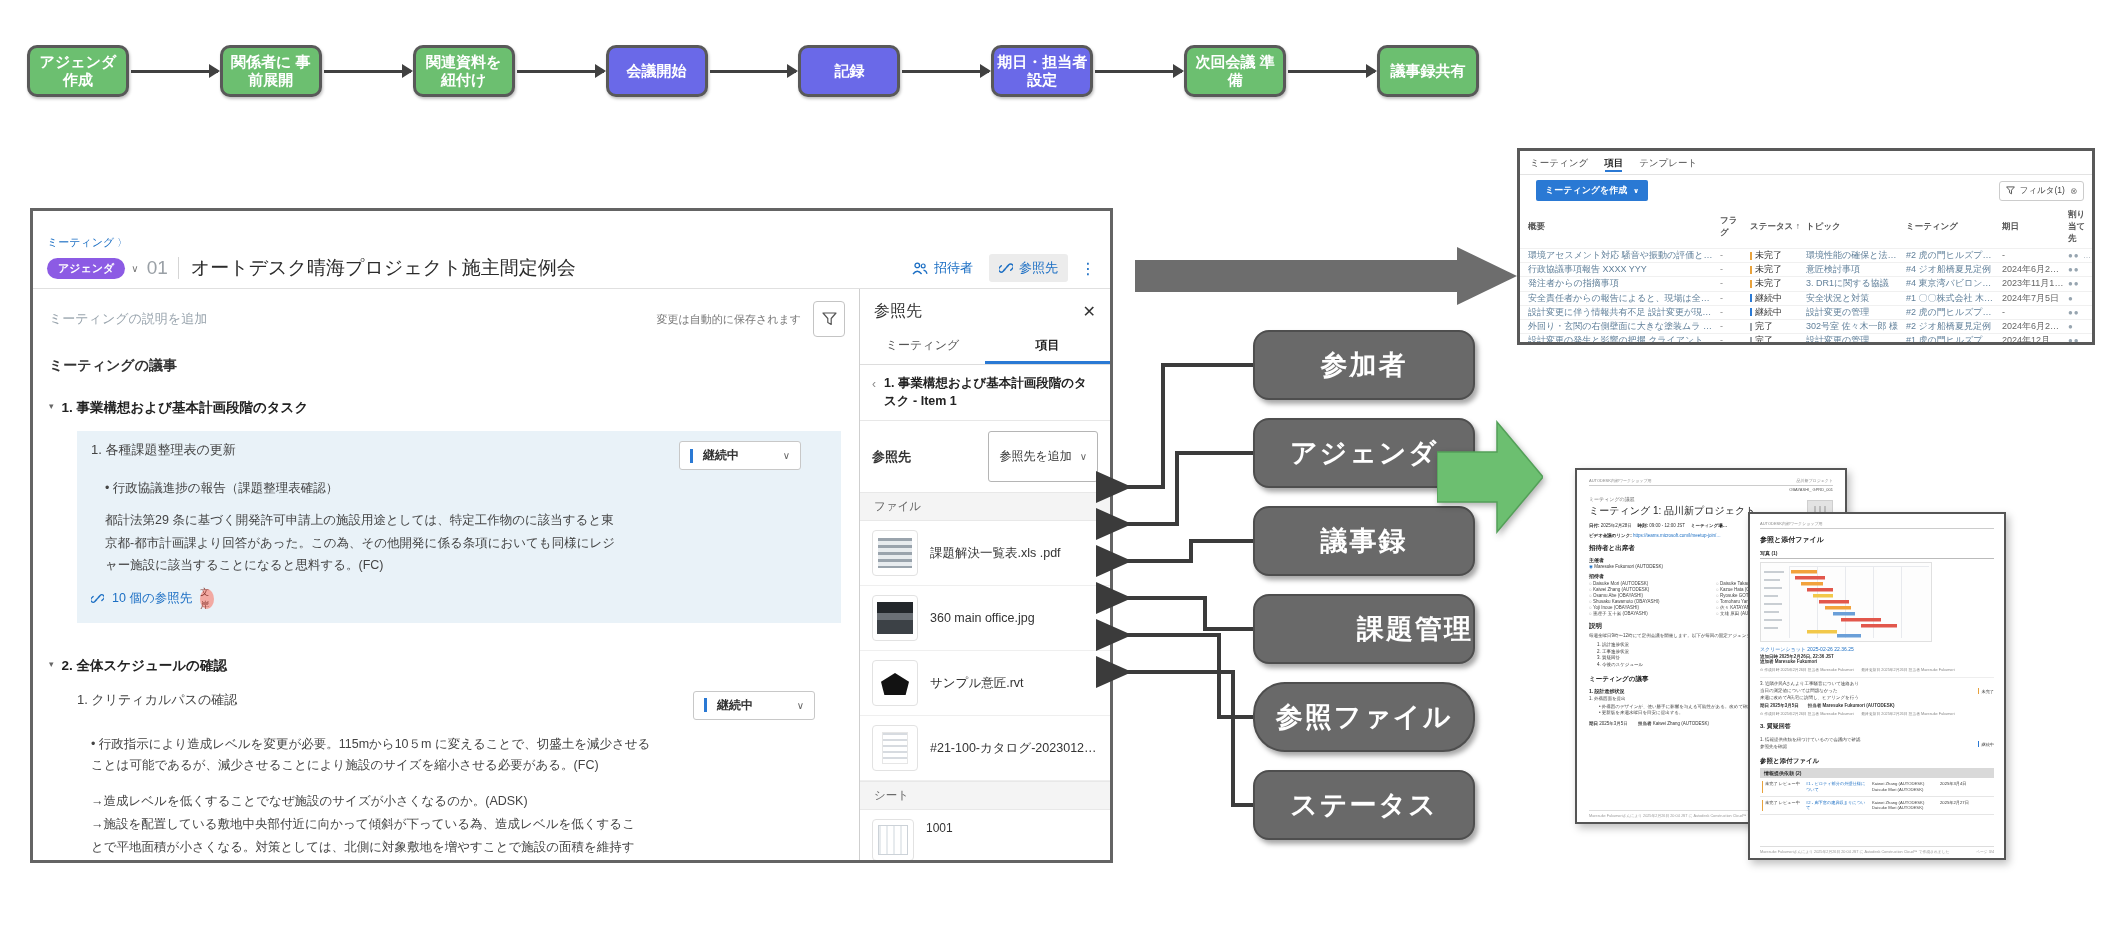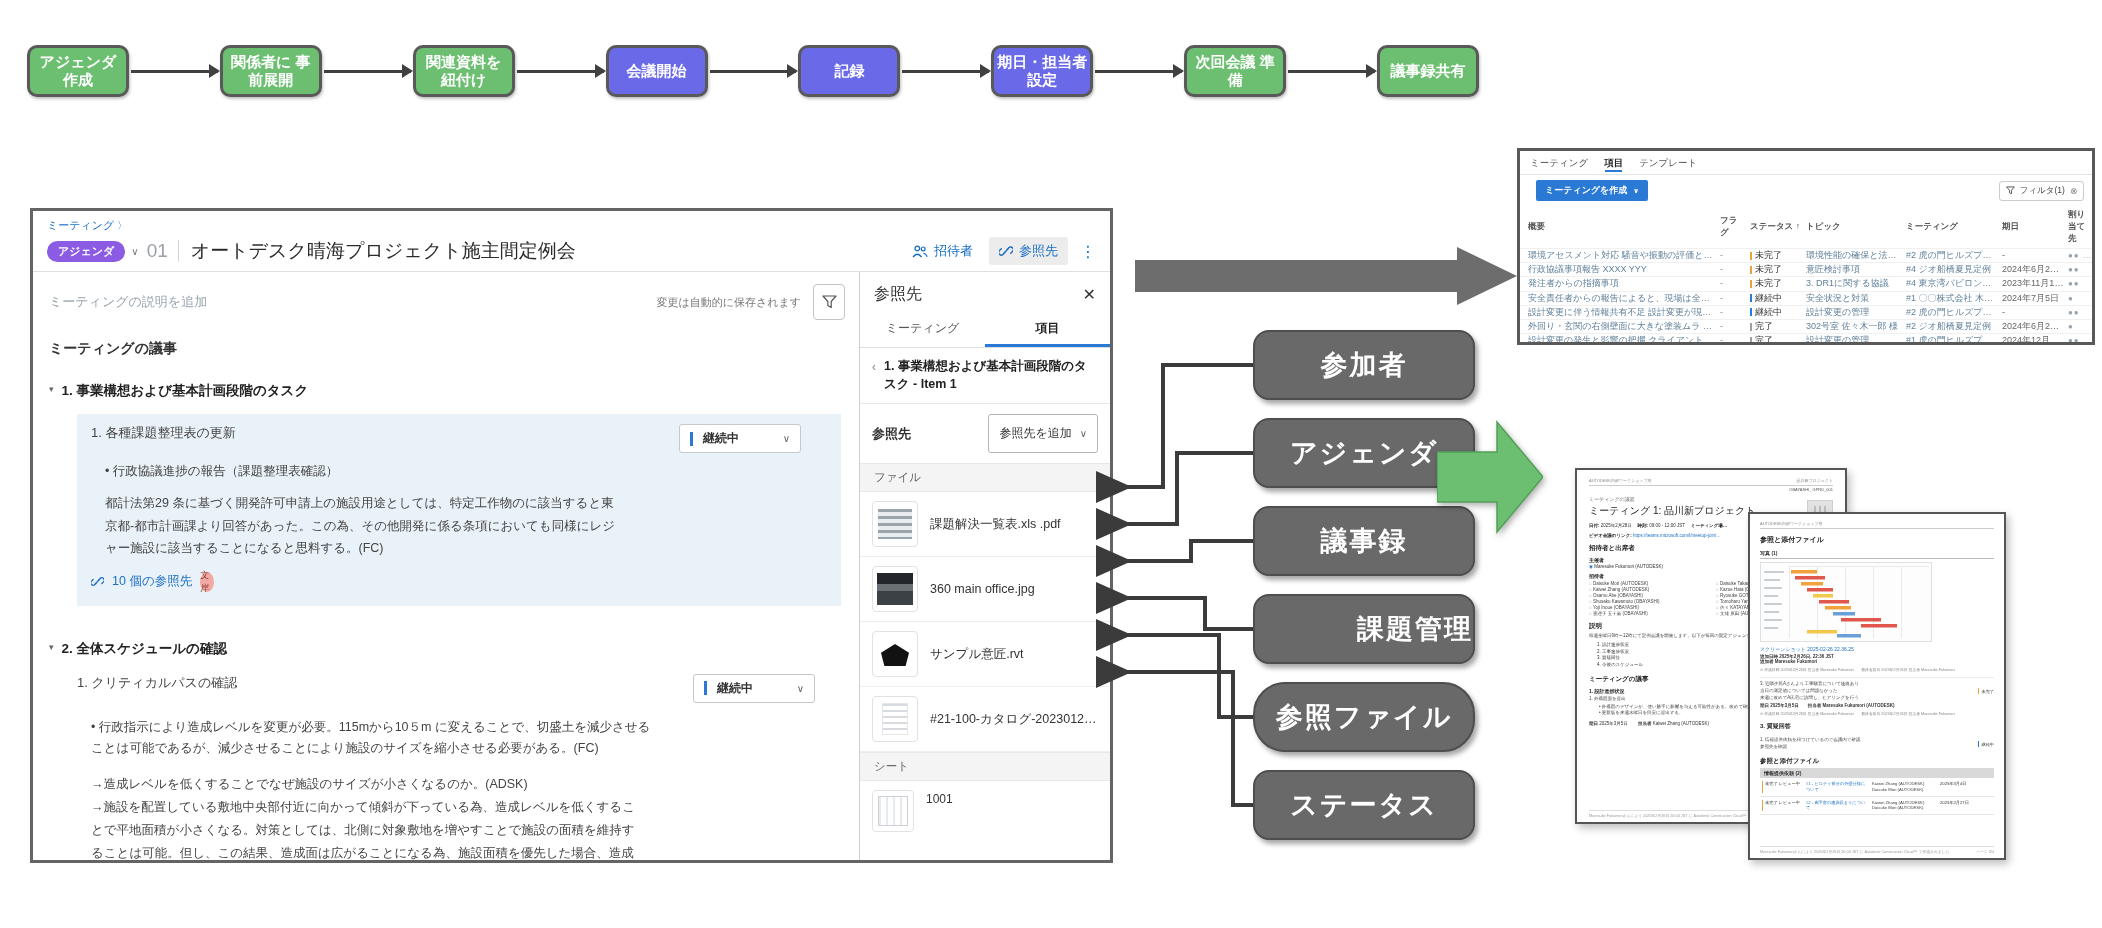--- a/index.html
+++ b/index.html
@@ -12,21 +12,21 @@
   .step:last-child .farrow{display:none;}
   .fbox{flex:0 0 102px;height:52px;border:3px solid #595959;border-radius:10px;display:flex;align-items:center;justify-content:center;
         text-align:center;color:#fff;font-weight:bold;font-size:15px;line-height:1.18;padding:2px 3px;box-sizing:border-box;
         box-shadow:1px 2px 3px rgba(0,0,0,.25);}
   .green{background:#6CBF70;}
   .purple{background:#6A69E8;}
   .farrow{flex:1;height:3px;background:#404040;position:relative;margin:0 2px;}
   .farrow::after{content:"";position:absolute;right:-2px;top:-6px;border-left:11px solid #404040;border-top:7px solid transparent;border-bottom:7px solid transparent;}
   
   .app{position:absolute;left:30px;top:208px;width:1083px;height:655px;background:#fff;border:3px solid #646464;box-sizing:border-box;display:flex;flex-direction:column;}
-  .app-head{padding:7px 14px 6px;border-bottom:1px solid #e0e0e0;flex:0 0 auto;}
+  .app-head{padding:24px 14px 6px;border-bottom:1px solid #e0e0e0;flex:0 0 auto;}
   .crumb{font-size:11px;color:#1C6FC4;}
   .crumb .sep{font-size:10px;}
   .titlerow{display:flex;align-items:center;margin-top:4px;}
   .pill{background:#8C5BE4;color:#fff;font-size:11px;font-weight:bold;border-radius:11px;padding:3px 11px;}
   .chev{color:#777;font-size:10px;margin:0 8px 0 6px;}
   .num{color:#9aa0a6;font-size:19px;margin-right:10px;}
   .vd{width:1px;height:22px;background:#d5d5d5;margin-right:12px;}
   .mtitle{font-size:19px;color:#2b2b2b;flex:1;white-space:nowrap;overflow:hidden;}
   .hbtn{display:flex;align-items:center;gap:6px;color:#1C6FC4;font-size:13px;margin-left:16px;cursor:pointer;white-space:nowrap;}
   .refbtn{background:#ececec;border-radius:3px;padding:5px 10px;}
@@ -64,21 +64,21 @@
   .ptitle span{font-size:16px;color:#333;}
   .px{color:#666;font-size:15px;}
   .ptabs{display:flex;border-bottom:1px solid #ddd;}
   .ptab{flex:1;text-align:center;font-size:12px;color:#555;padding:7px 0;}
   .ptab.active{color:#222;font-weight:bold;border-bottom:3px solid #2A79D4;}
   .pcrumb{display:flex;gap:8px;padding:10px 12px;border-bottom:1px solid #e7e7e7;}
   .back{color:#888;font-size:12px;margin-top:2px;}
   .pcrumbtxt{font-size:12.5px;font-weight:bold;color:#222;line-height:1.4;}
   .prefrow{display:flex;align-items:center;justify-content:space-between;padding:10px 12px;}
   .preflab{font-size:13px;font-weight:bold;}
-  .addbtn{border:1px solid #b5b5b5;border-radius:3px;padding:10px 10px;font-size:12px;color:#333;display:flex;gap:8px;align-items:center;background:#fff;}
+  .addbtn{border:1px solid #b5b5b5;border-radius:3px;padding:16px 10px;font-size:12px;color:#333;display:flex;gap:8px;align-items:center;background:#fff;}
   .band{background:#f4f4f4;border-top:1px solid #e8e8e8;border-bottom:1px solid #e8e8e8;color:#666;font-size:11.5px;padding:6px 14px;}
   .frow{display:flex;align-items:center;gap:12px;padding:9px 12px;border-bottom:1px solid #efefef;}
   .thumb{width:44px;height:44px;border:1px solid #e2e2e2;border-radius:4px;background:#fff;flex:0 0 auto;position:relative;overflow:hidden;}
   .thumb-sheet::after{content:"";position:absolute;inset:7px 5px;background:repeating-linear-gradient(180deg,#9aa4ad 0 3px,#e8ecef 3px 7px);}
   .thumb-photo::after{content:"";position:absolute;inset:6px 4px;background:linear-gradient(180deg,#23272b 0 35%,#6b7076 35% 55%,#3c4146 55% 100%);}
   .thumb-model::after{content:"";position:absolute;inset:12px 8px 10px;background:#121212;clip-path:polygon(50% 0,100% 40%,88% 100%,12% 100%,0 40%);}
   .thumb-doc::after{content:"";position:absolute;inset:6px 9px;border:1px solid #e6e6e6;background:repeating-linear-gradient(180deg,#d7dbe0 0 2px,#fff 2px 6px);}
   .thumb-minutes::after{content:"";position:absolute;inset:5px 10px;border:1px solid #9aa4ad;background:repeating-linear-gradient(180deg,#c3cad1 0 3px,#f2f4f6 3px 6px);}
   .thumb-plan{width:40px;height:40px;}
   .thumb-plan::after{content:"";position:absolute;inset:5px;border:1px solid #ccd2d8;background:

